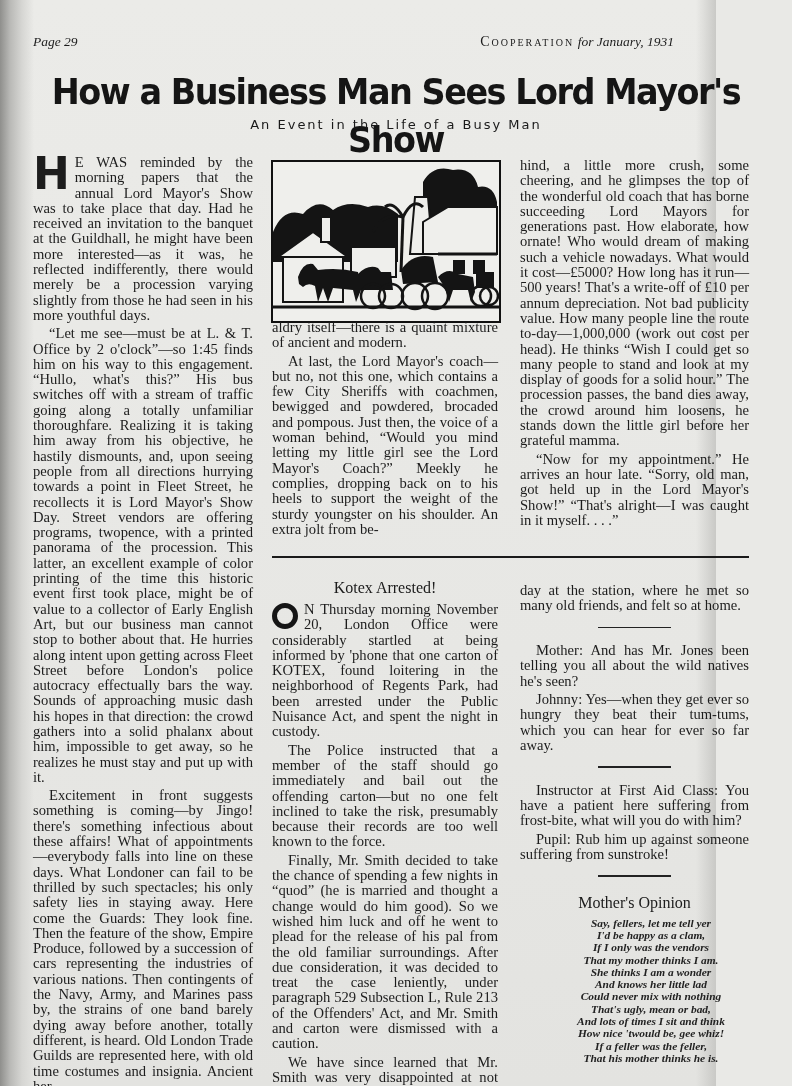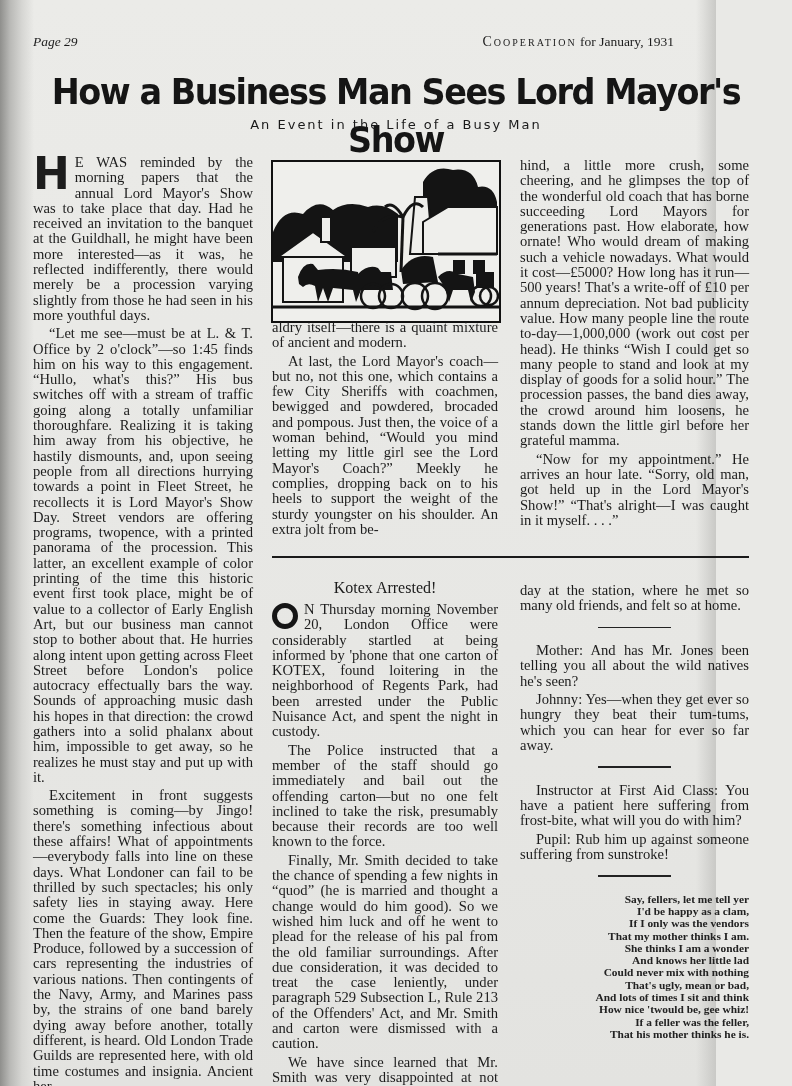--- a/index.html
+++ b/index.html
@@ -17,21 +17,21 @@
       linear-gradient(to left, #c9c9c6 0px, rgba(233,233,230,0) 20px),
       linear-gradient(to bottom, #ebebe8 0%, #e7e7e4 60%, #e3e3e0 100%);
   }
   .running-head {
     position: absolute; top: 34px; left: 33px; right: 42px; height: 18px;
     font-size: 13.5px;
   }
   .page-num { position: absolute; left: 0; top: 0; font-style: italic; }
   .pub { position: absolute; right: 0; top: 0; }
   .pub .caps { letter-spacing: 2px; font-variant: small-caps; font-size: 14px; }
-  .pub .it { }
+  .pub .it { font-style: italic; }
   .title {
     position: absolute; top: 68px; left: 0; width: 792px; text-align: center;
     font-family: "DejaVu Sans", sans-serif; font-weight: bold;
     font-size: 36px; letter-spacing: -1.6px; line-height: 48px; color: #151515;
     transform: scaleX(0.93);
   }
   .subtitle {
     position: absolute; top: 117px; left: 0; width: 792px; text-align: center;
     font-family: "DejaVu Sans", sans-serif; font-size: 13px; letter-spacing: 2px;
     color: #1a1a1a;
@@ -64,21 +64,21 @@
   }
   .col-k { left: 272px; top: 578px; width: 226px; }
   .col-j { left: 520px; top: 583px; width: 229px; }
   .heading {
     text-align: center; font-weight: normal; font-size: 16px; line-height: 20px; margin-bottom: 4px;
   }
   .short-rule {
     width: 73px; height: 1.5px; background: #222; margin: 13px auto 15px auto;
   }
   .poem {
-    font-size: 11.4px; line-height: 12.3px; text-align: right;
+    font-style: italic; font-size: 11.4px; line-height: 12.3px; text-align: center;
     margin-left: 33px; font-weight: bold; color: #222;
   }
   .poem div { white-space: nowrap; }
 </style>
 </head>
 <body>
 
 <div class="page">
 
   <div class="running-head">
@@ -152,20 +152,21 @@
 
   <div class="col col-j">
     <p class="noind">day at the station, where he met so many old friends, and felt so at home.</p>
     <div class="short-rule"></div>
     <p>Mother: And has Mr. Jones been telling you all about the wild natives he's seen?</p>
     <p>Johnny: Yes—when they get ever so hungry they beat their tum-tums, which you can hear for ever so far away.</p>
     <div class="short-rule"></div>
     <p>Instructor at First Aid Class: You have a patient here suffering from frost-bite, what will you do with him?</p>
     <p>Pupil: Rub him up against someone suffering from sunstroke!</p>
     <div class="short-rule" style="margin-bottom:16px"></div>
+    <div class="heading">Mother's Opinion</div>
     <div class="poem">
       <div>Say, fellers, let me tell yer</div>
       <div>I'd be happy as a clam,</div>
       <div>If I only was the vendors</div>
       <div>That my mother thinks I am.</div>
       <div>She thinks I am a wonder</div>
       <div>And knows her little lad</div>
       <div>Could never mix with nothing</div>
       <div>That's ugly, mean or bad,</div>
       <div>And lots of times I sit and think</div>

